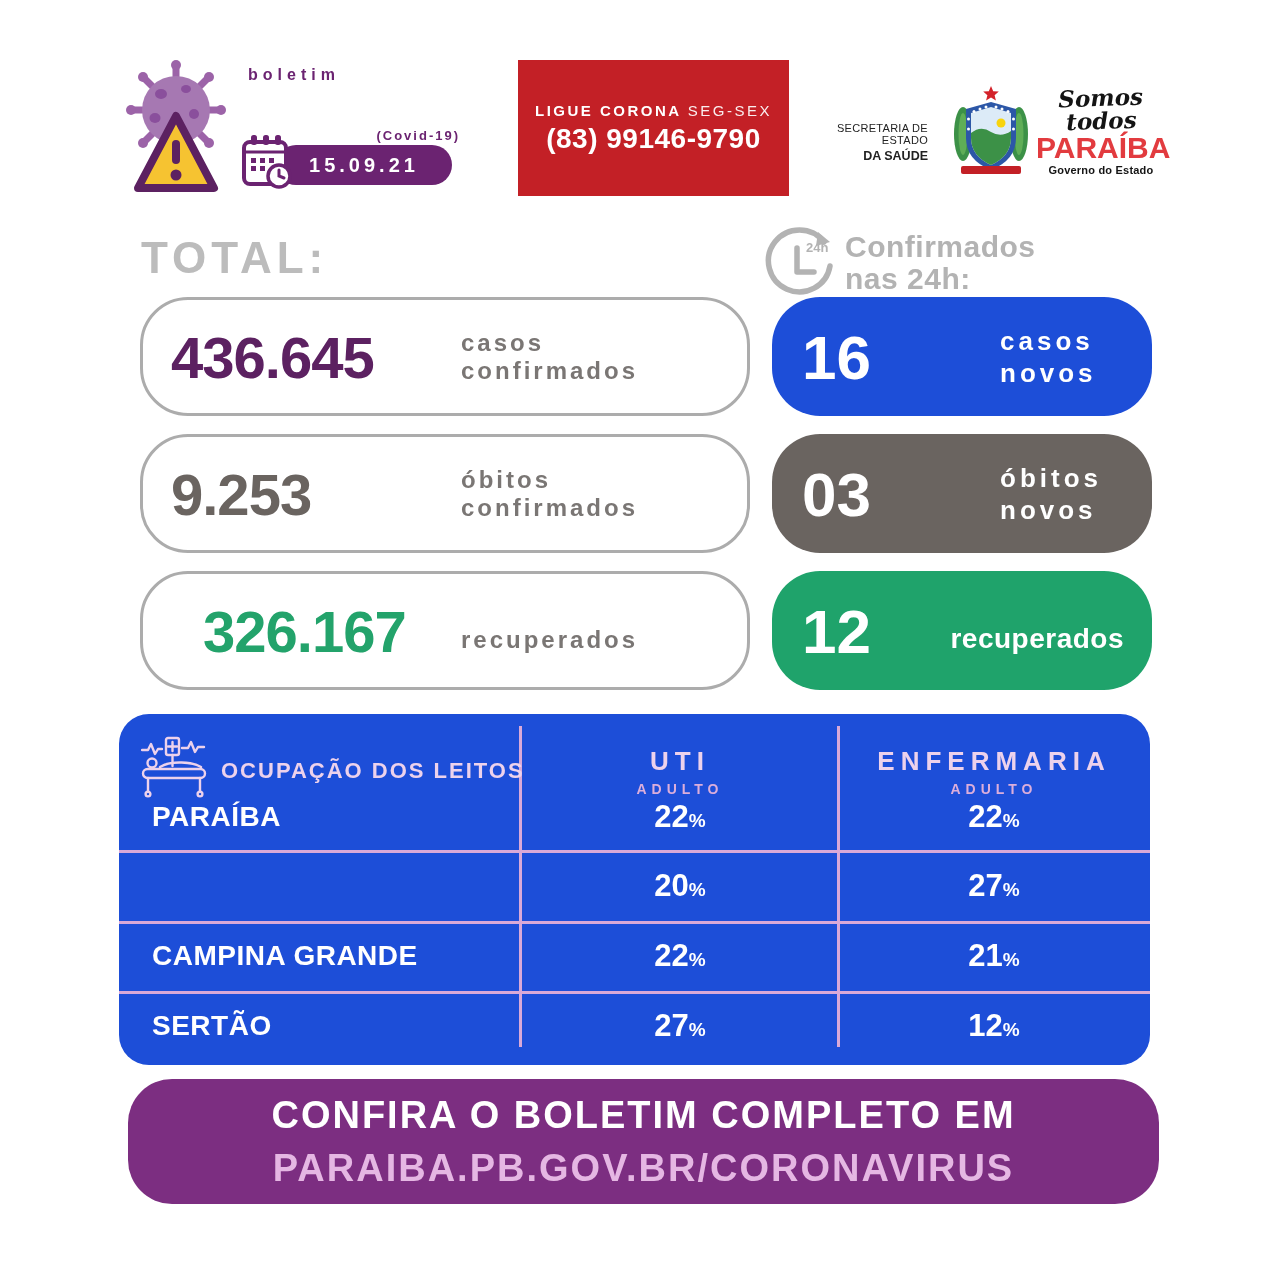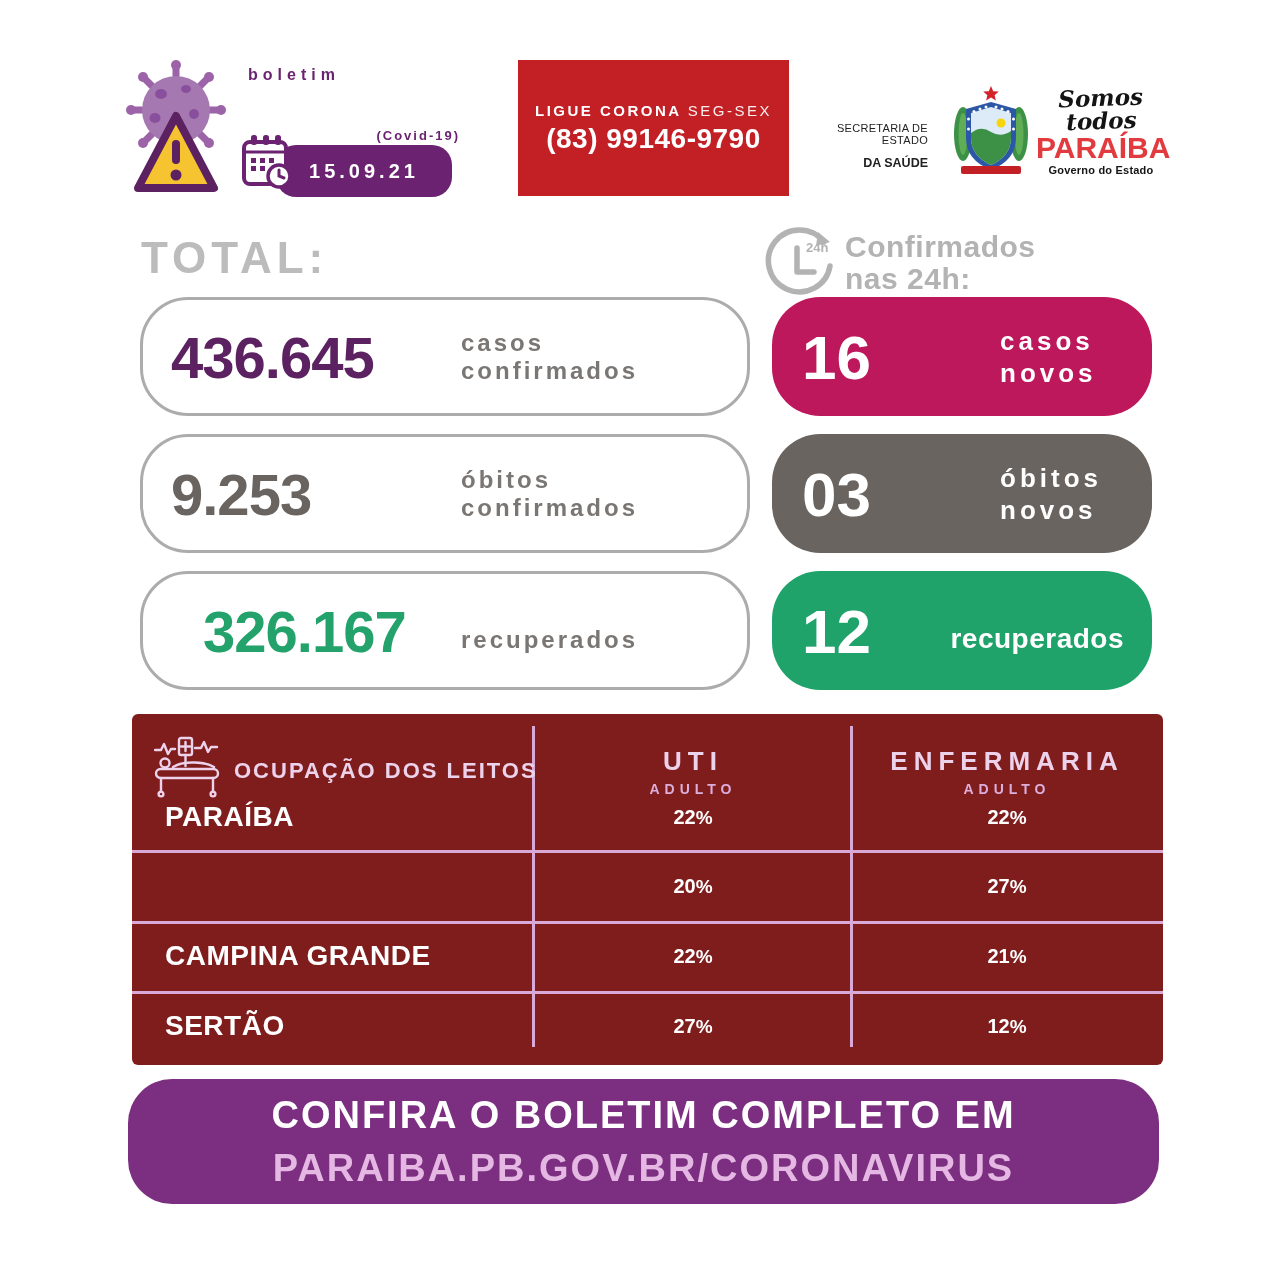--- a/index.html
+++ b/index.html
@@ -4,35 +4,35 @@
 <style>
   html,body{margin:0;padding:0;background:#ffffff;}
   #page{position:relative;width:1280px;height:1280px;background:#ffffff;overflow:hidden;
         font-family:"Liberation Sans", sans-serif;}
   .abs{position:absolute;}
 
   
   .bulletin-label{left:248px;top:66px;font-size:16px;font-weight:bold;color:#6B2371;letter-spacing:5px;}
   .main-title{left:246px;top:80px;width:216px;font-size:35px;font-weight:bold;color:#6B2371;letter-spacing:-1px;}
   .sub-title{left:246px;top:128px;width:214px;text-align:right;font-size:13px;font-weight:bold;color:#6B2371;letter-spacing:2px;}
-  .date-pill{left:276px;top:145px;width:176px;height:52px;background:#6B2371;border-radius:20px;
+  .date-pill{left:276px;top:145px;width:176px;height:40px;background:#6B2371;border-radius:20px;
              display:flex;align-items:center;justify-content:center;}
   .date-pill span{color:#fff;font-size:20px;font-weight:bold;letter-spacing:4px;}
   .calendar-icon{left:240px;top:133px;}
   .virus-icon{left:126px;top:60px;}
 
   .hotline{left:518px;top:60px;width:271px;height:136px;background:#C32026;color:#fff;
            display:flex;flex-direction:column;align-items:center;justify-content:center;gap:4px;}
   .hotline .l1{font-size:15px;letter-spacing:2.5px;font-weight:bold;}
   .hotline .l1 .light{font-weight:normal;opacity:.92;}
   .hotline .l2{font-size:28px;font-weight:bold;letter-spacing:.5px;}
 
   .secretary{left:800px;top:122px;width:128px;text-align:right;color:#222;}
   .secretary .s1{font-size:11px;letter-spacing:.3px;}
-  .secretary .s2{font-size:12.5px;font-weight:bold;margin-top:10px;}
+  .secretary .s2{font-size:12.5px;font-weight:bold;margin-top:3px;}
 
   .coat{left:952px;top:86px;}
   .pb-logo{left:1036px;top:86px;width:130px;text-align:center;}
   .pb-logo .slogan{font-family:"DejaVu Serif", serif;font-style:italic;font-weight:bold;
                    font-size:23px;color:#141414;transform:rotate(-2deg);line-height:1;}
   .pb-logo .state{font-size:30px;font-weight:bold;color:#E23B3F;letter-spacing:0;line-height:1.05;}
   .pb-logo .gov{font-size:11px;font-weight:bold;color:#141414;letter-spacing:.2px;}
 
   
   .total-heading{left:141px;top:233px;font-size:44px;font-weight:bold;color:#BCBCBC;letter-spacing:5px;}
@@ -46,40 +46,40 @@
   .card .lbl{position:absolute;left:318px;top:50%;transform:translateY(-50%);
              font-size:24px;font-weight:bold;color:#7A7674;letter-spacing:3px;line-height:1.18;}
   .card1{top:297px;} .card2{top:434px;} .card3{top:571px;}
   .num-purple{color:#5C2161;} .num-gray{color:#6A6460;} .num-green{color:#23A36B;margin-left:32px;}
   .card3 .lbl{top:58%;}
 
   .pill{left:772px;width:380px;height:119px;border-radius:48px;color:#fff;}
   .pill .num{position:absolute;left:30px;top:50%;transform:translateY(-50%);font-size:62px;font-weight:bold;}
   .pill .lbl{position:absolute;left:228px;top:50%;transform:translateY(-50%);
              font-size:26px;font-weight:bold;letter-spacing:4px;line-height:1.25;}
-  .pill1{top:297px;background:#be185d;}
+  .pill1{top:297px;background:#1d4ed8;}
   .pill2{top:434px;background:#6A6460;}
   .pill3{top:571px;background:#1FA36B;}
   .pill3 .lbl{left:auto;right:28px;top:56%;font-size:28px;letter-spacing:.5px;}
 
   
-  .panel{left:132px;top:714px;width:1031px;height:351px;background:#7f1d1d;border-radius:6px;}
+  .panel{left:119px;top:714px;width:1031px;height:351px;background:#1d4ed8;border-radius:30px;}
   .panel .vline{position:absolute;top:12px;bottom:18px;width:3px;background:#D9A9D8;}
   .vline1{left:400px;} .vline2{left:718px;}
   .panel .hline{position:absolute;left:0;width:1031px;height:3px;background:#D9A9D8;}
   .hline1{top:136px;} .hline2{top:207px;} .hline3{top:277px;}
   .bed-icon{position:absolute;left:22px;top:22px;}
   .panel-title{position:absolute;left:102px;top:44px;font-size:22px;font-weight:bold;color:#EDD2EC;letter-spacing:2px;}
   .colhead{position:absolute;top:32px;width:240px;text-align:center;color:#EDD2EC;}
   .colhead .c1{font-size:26px;font-weight:bold;letter-spacing:6px;}
   .colhead .c2{font-size:14px;font-weight:bold;letter-spacing:5px;color:#DCAEDB;margin-top:4px;}
   .colhead-uti{left:441px;} .colhead-enf{left:755px;}
   .region{position:absolute;left:33px;transform:translateY(-50%);font-size:28px;font-weight:bold;color:#fff;letter-spacing:.5px;}
   .pct{position:absolute;width:240px;text-align:center;transform:translateY(-50%);color:#fff;font-weight:bold;}
-  .pct .v{font-size:20px;} .pct .s{font-size:19px;}
+  .pct .v{font-size:31px;} .pct .s{font-size:19px;}
   .pct-uti{left:441px;} .pct-enf{left:755px;}
   .rowy1{top:103px;} .rowy2{top:172px;} .rowy3{top:242px;} .rowy4{top:312px;}
 
   
   .footer{left:128px;top:1079px;width:1031px;height:125px;background:#7C2E81;border-radius:44px;
           display:flex;flex-direction:column;align-items:center;justify-content:center;gap:10px;}
   .footer .f1{color:#fff;font-size:38px;font-weight:bold;letter-spacing:2px;}
   .footer .f2{color:#E5B7E3;font-size:38px;font-weight:bold;letter-spacing:2px;}
 </style>
 </head>

